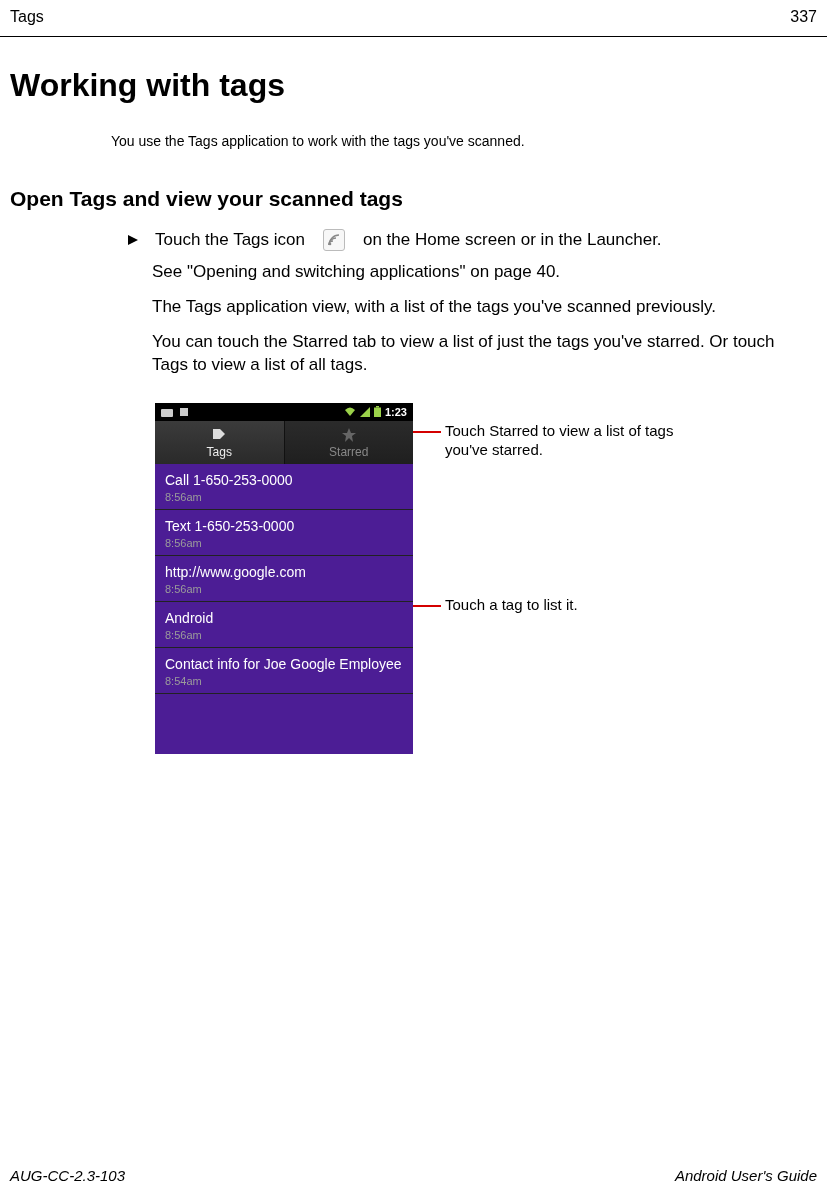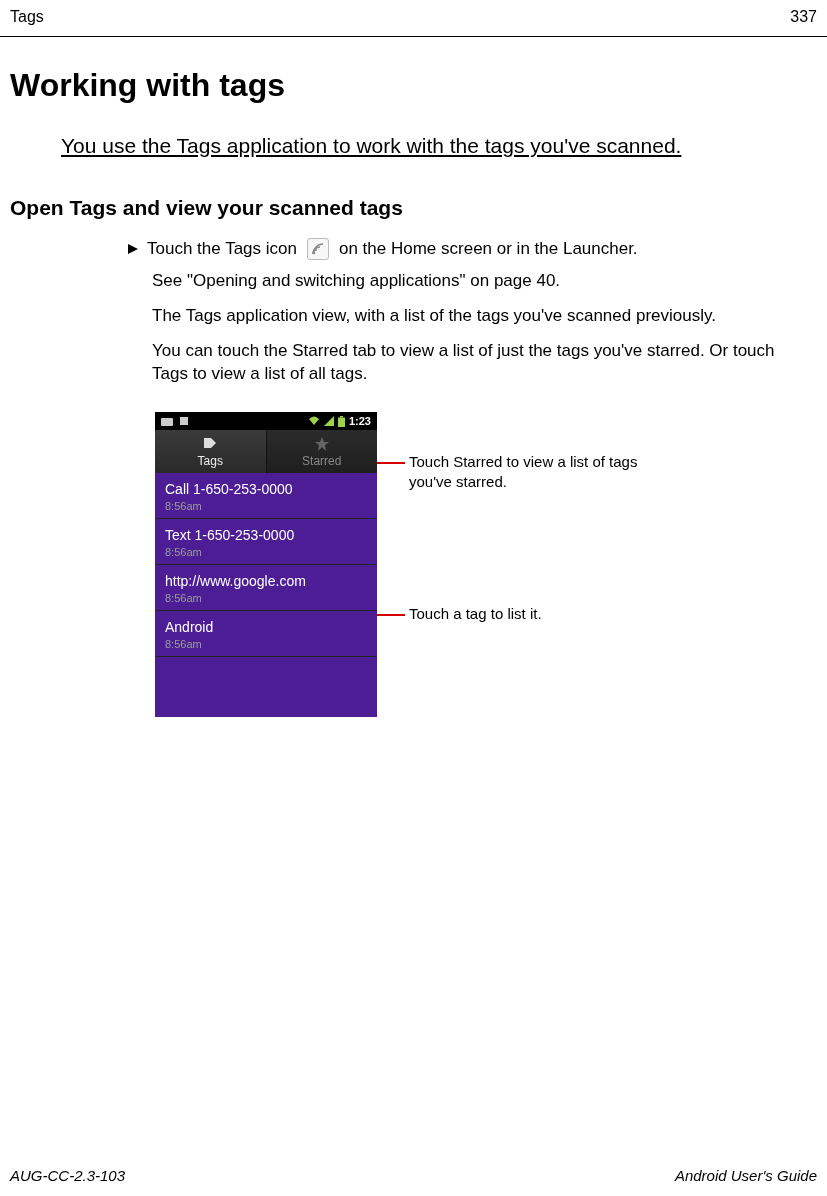--- a/index.html
+++ b/index.html
@@ -17,34 +17,33 @@
       padding: 8px 10px 10px 10px;
       border-bottom: 1px solid #000;
       font-size: 16px;
     }
     .page-title {
       font-size: 32px;
       font-weight: bold;
       padding: 30px 0 10px 10px;
     }
     .intro-text {
-      font-size: 21px;
-      padding: 18px 10px 14px 61px;
+      font-size: 14px;
+      padding: 18px 10px 14px 111px;
       line-height: 1.35;
-      text-decoration: underline;
     }
     .section-heading {
       font-size: 21px;
       font-weight: bold;
       padding: 22px 0 12px 10px;
     }
     .bullet-row {
       display: flex;
       align-items: center;
-      gap: 8px;
+      gap: 16px;
       padding: 6px 10px 2px 127px;
       font-size: 17px;
     }
     .triangle-icon svg { display: block; }
     .tags-icon {
       display: inline-flex;
       align-items: center;
       justify-content: center;
       width: 22px;
       height: 22px;
@@ -58,21 +57,21 @@
       padding: 8px 34px 4px 152px;
       line-height: 1.35;
     }
     .phone-figure {
       display: flex;
       align-items: stretch;
       gap: 0;
       padding: 22px 10px 0 155px;
     }
     .device {
-      width: 222px;
+      width: 258px;
       background: #000;
       position: relative;
       font-family: Arial, sans-serif;
     }
     .statusbar {
       color: #fff;
       display: flex;
       justify-content: space-between;
       align-items: center;
       padding: 3px 6px;
@@ -245,25 +244,29 @@
         <div class="time">8:56am</div>
       </div>
       <div class="list-item">
         <div class="title">http://www.google.com</div>
         <div class="time">8:56am</div>
       </div>
       <div class="list-item">
         <div class="title">Android</div>
         <div class="time">8:56am</div>
       </div>
+      <div class="list-item">
+        <div class="title">Contact info for Joe Google Employee</div>
+        <div class="time">8:54am</div>
+      </div>
       <div style="height:60px;"></div>
     </div>
   </div>
   <div class="callouts">
-    <div class="callout" style="top:40px;">
+    <div class="callout" style="top:18px;">
       <div class="leader"></div>
       <div class="ctext">Touch Starred to view a list of tags you've starred.</div>
     </div>
     <div class="callout" style="top:192px;">
       <div class="leader"></div>
       <div class="ctext">Touch a tag to list it.</div>
     </div>
   </div>
 </div>
 

